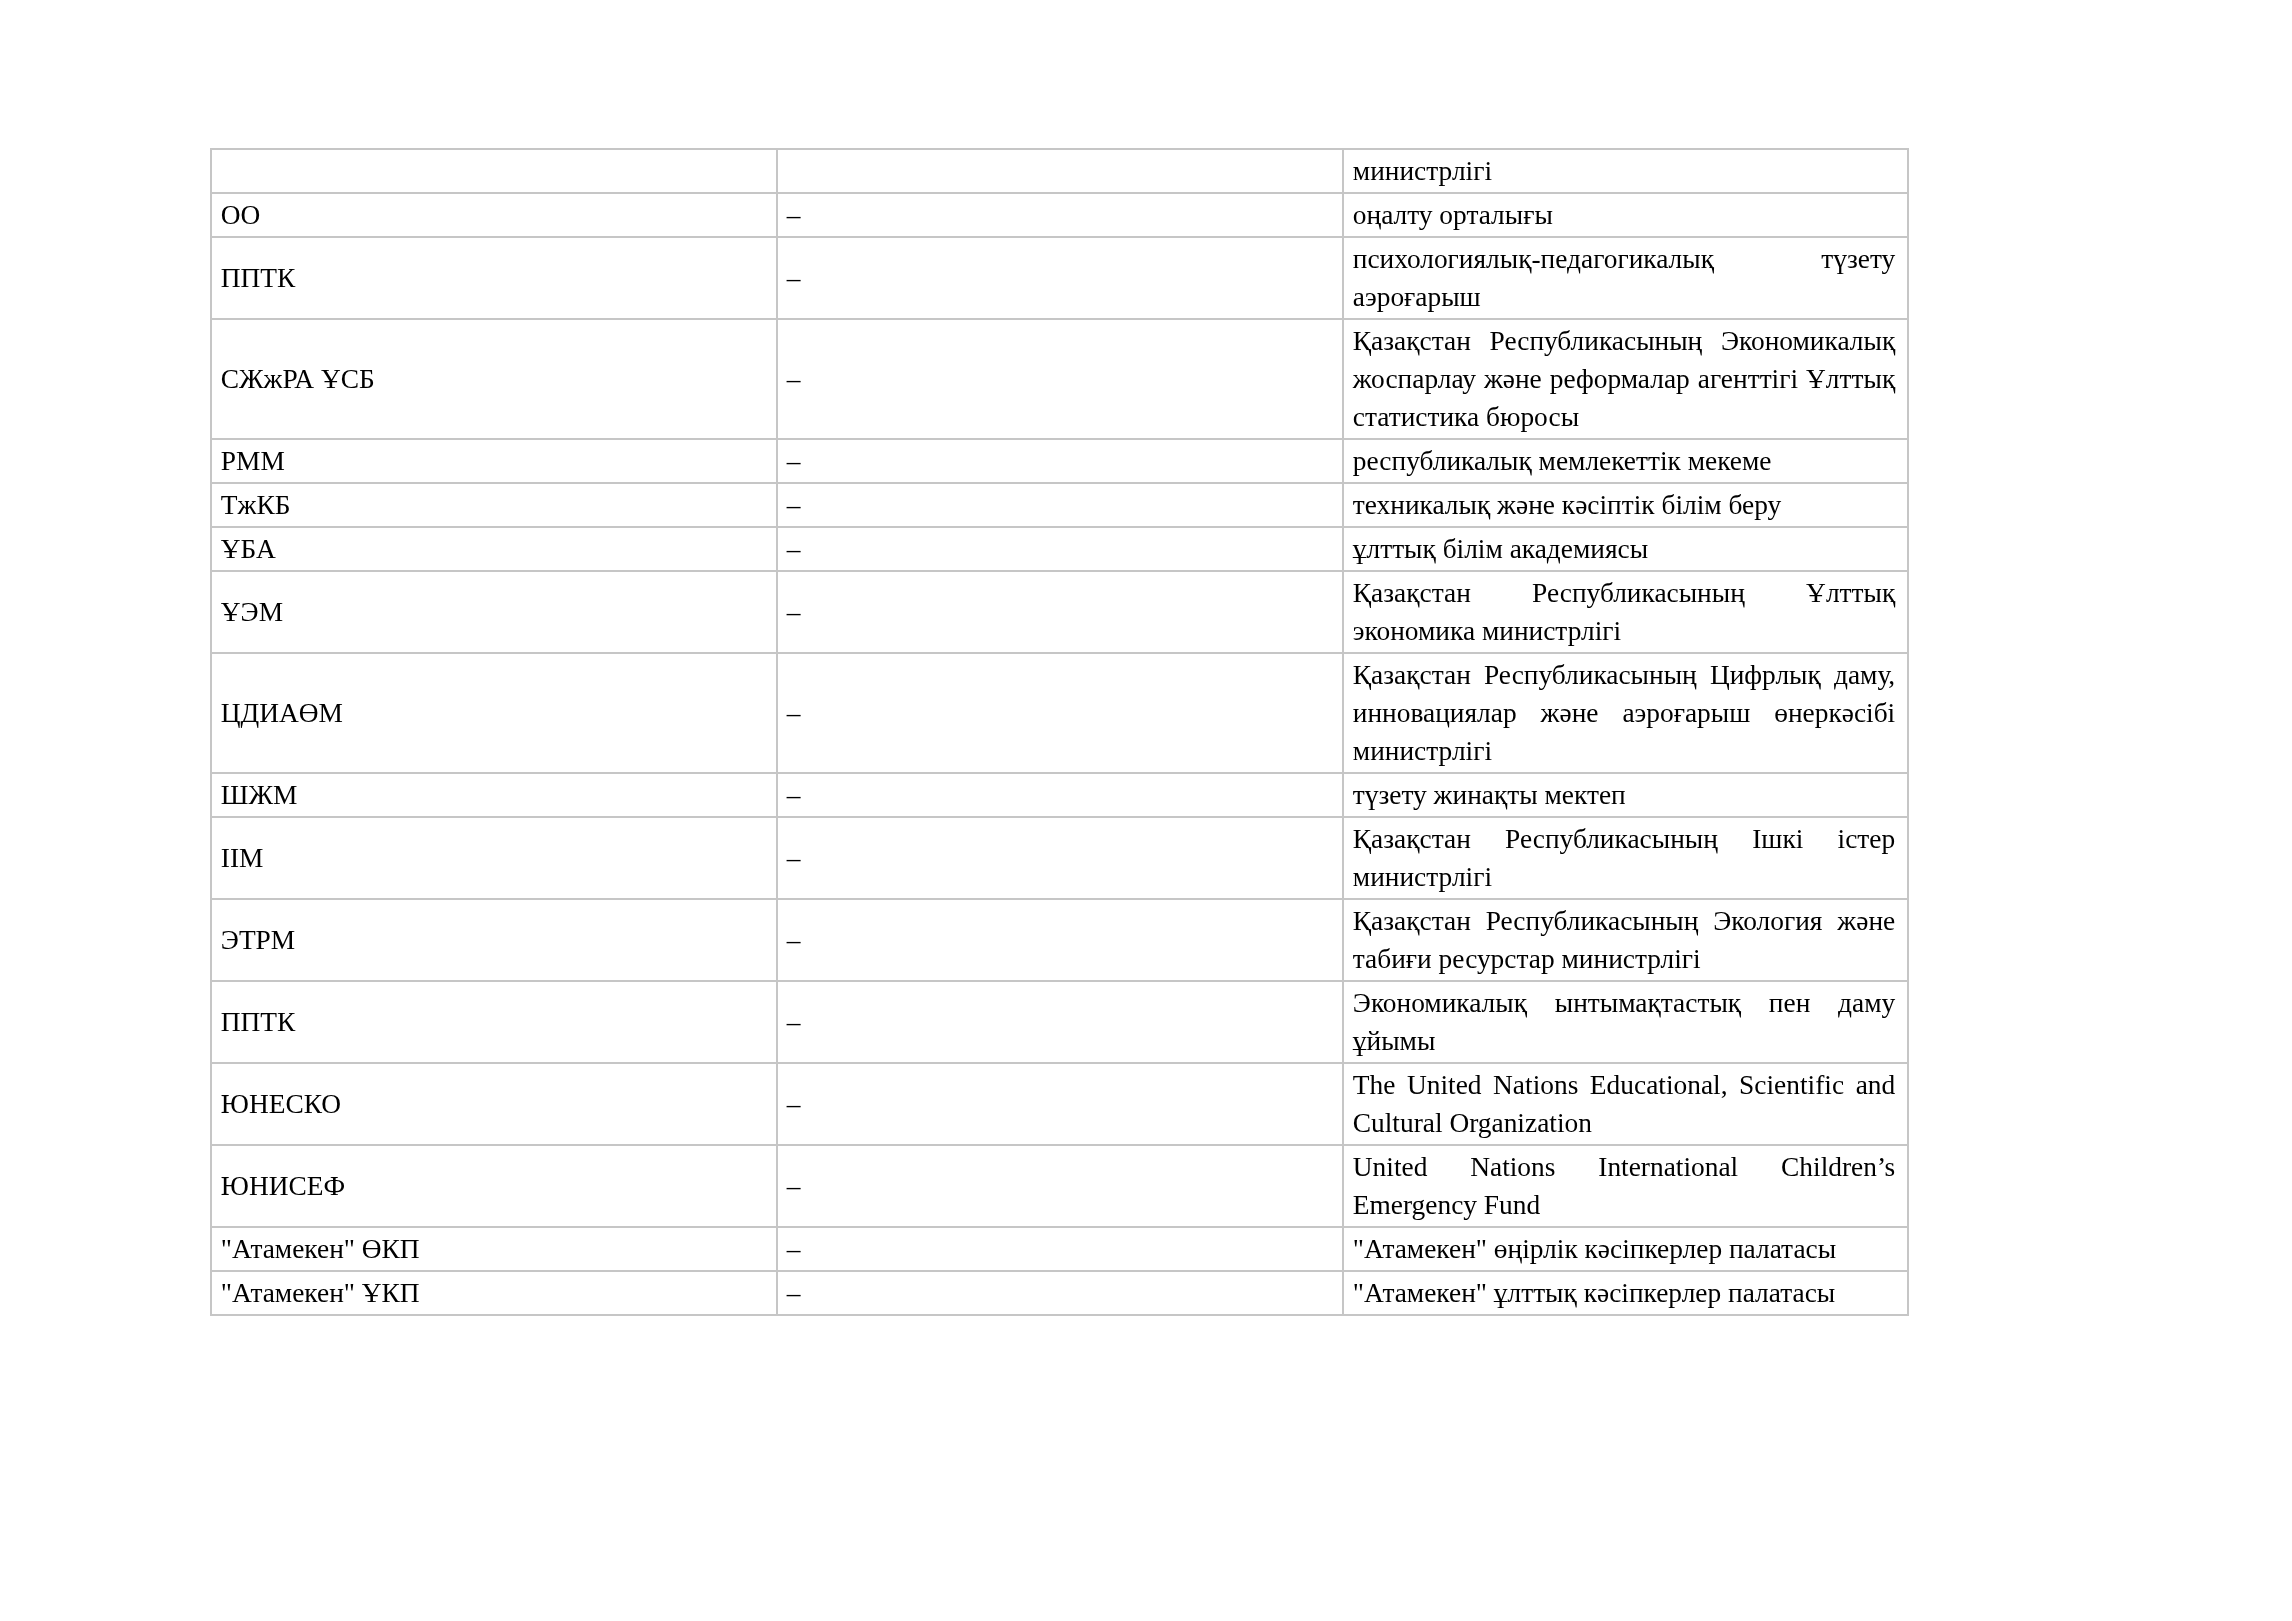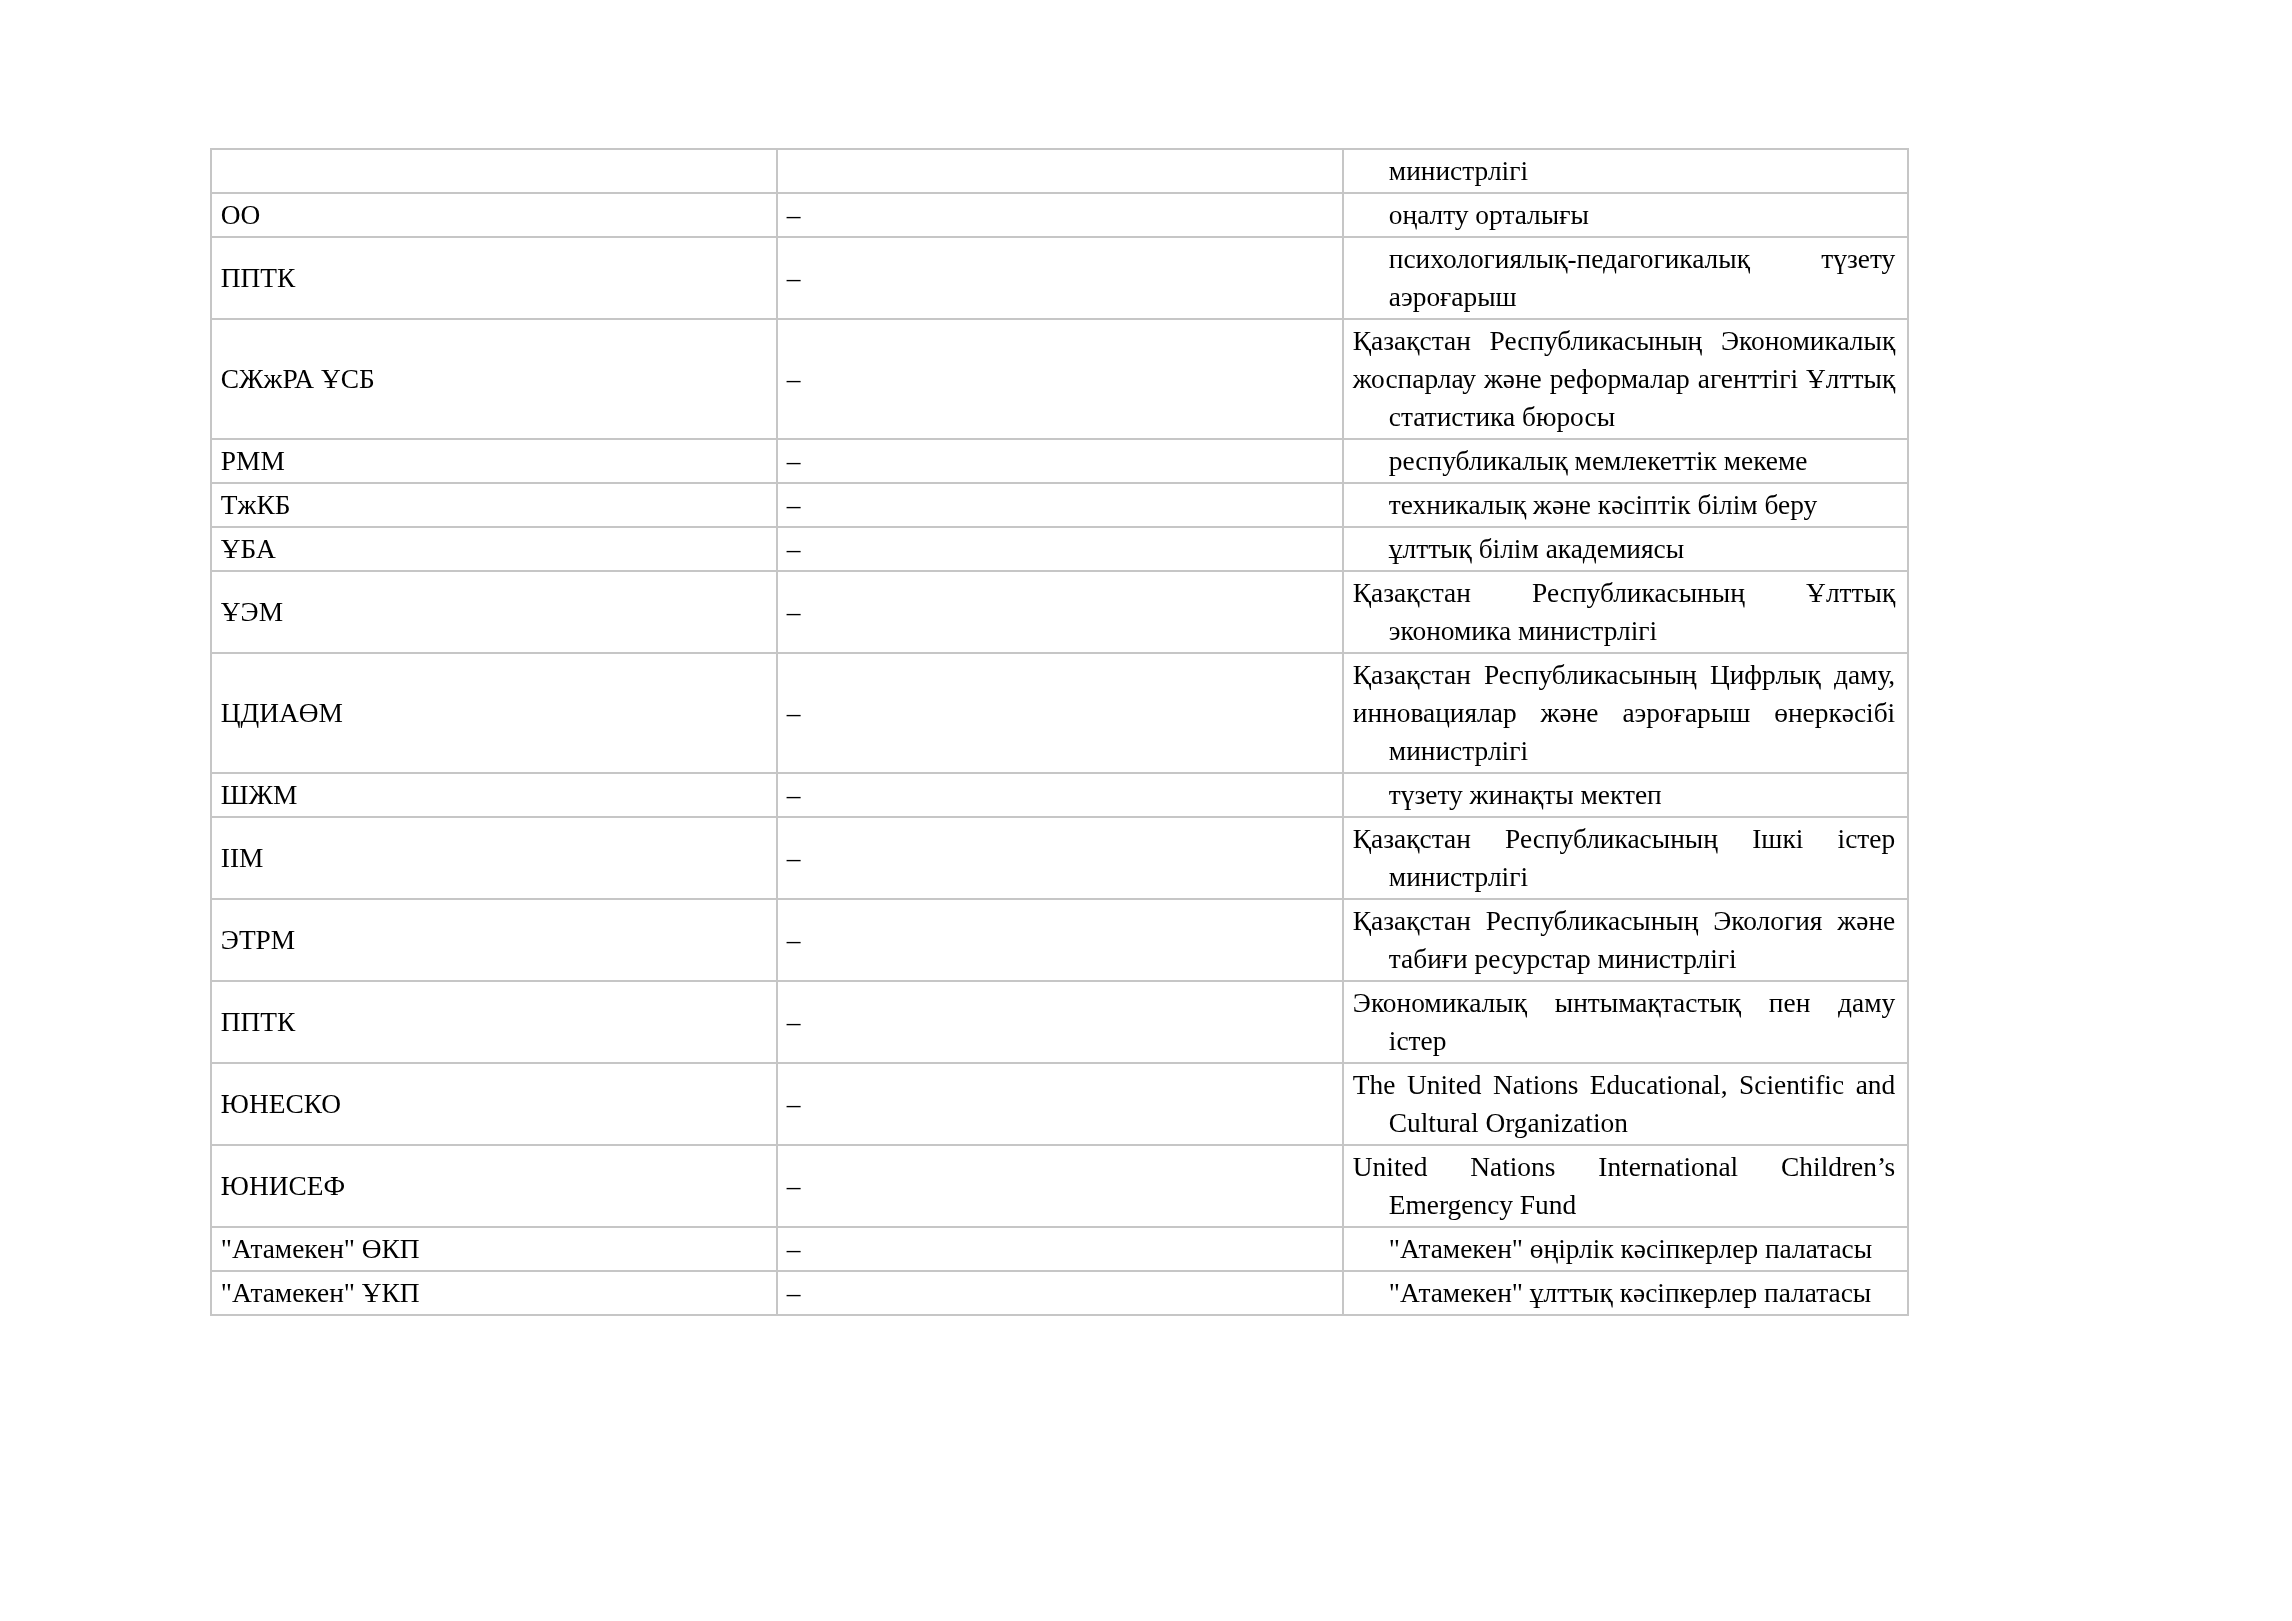--- a/index.html
+++ b/index.html
@@ -42,21 +42,20 @@
     text-align: left;
     white-space: nowrap;
     margin-left: 36px;
   }
   .def-line {
     text-align: justify;
     text-align-last: justify;
   }
   .def-line:last-child {
     text-align-last: left;
-    margin-left: 36px;
   }
 </style>
 </head>
 <body>
 
 <div class="page">
   <table class="abbr-table">
     <colgroup>
       <col style="width:566px">
       <col style="width:566px">
@@ -165,21 +164,21 @@
     <div class="def-line">Қазақстан Республикасының Экология және</div>
             <div class="def-line">табиғи ресурстар министрлігі</div>
           </td>
   </tr>
         <tr>
     <td class="abbr-cell">ППТК</td>
     <td class="sep-cell">–</td>
     <td class="def-cell">
 
     <div class="def-line">Экономикалық ынтымақтастық пен даму</div>
-            <div class="def-line">істер</div>
+            <div class="def-line">ұйымы</div>
           </td>
   </tr>
         <tr>
     <td class="abbr-cell">ЮНЕСКО</td>
     <td class="sep-cell">–</td>
     <td class="def-cell">
 
     <div class="def-line">The United Nations Educational, Scientific and</div>
             <div class="def-line">Cultural Organization</div>
           </td>

